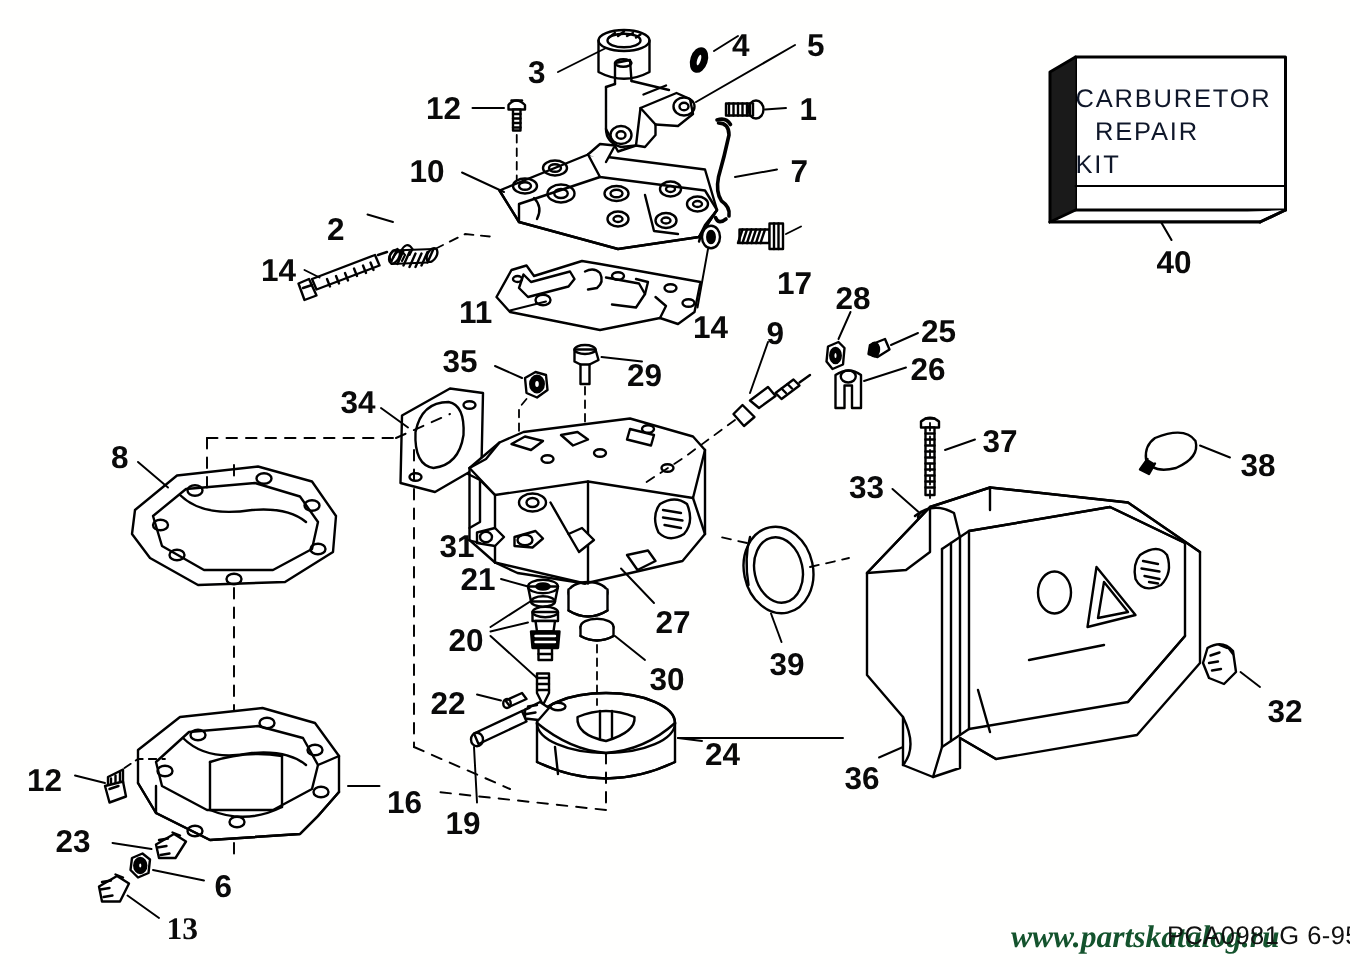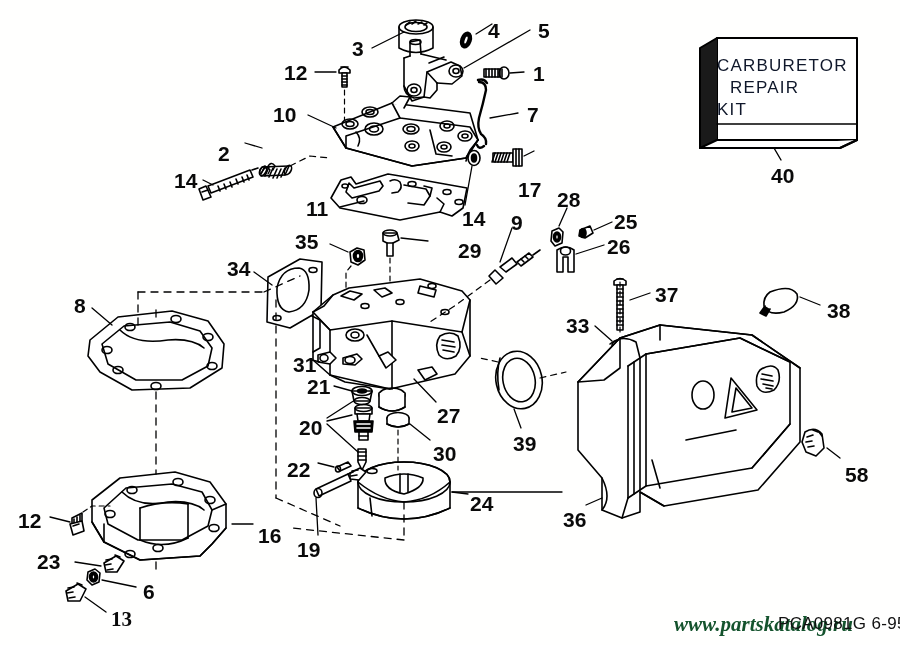--- a/index.html
+++ b/index.html
@@ -513,38 +513,38 @@
   <div class="lbl" style="left:218px;top:143px;">2</div>
   <div class="lbl" style="left:518px;top:143px;margin-top:36px;">17</div>
   <div class="lbl" style="left:174px;top:170px;">14</div>
   <div class="lbl" style="left:306px;top:198px;">11</div>
   <div class="lbl" style="left:462px;top:208px;">14</div>
   <div class="lbl" style="left:511px;top:212px;">9</div>
   <div class="lbl" style="left:557px;top:189px;">28</div>
   <div class="lbl" style="left:614px;top:211px;">25</div>
   <div class="lbl" style="left:607px;top:236px;">26</div>
   <div class="lbl" style="left:295px;top:231px;">35</div>
-  <div class="lbl" style="left:418px;top:240px;margin-left:40px;">29</div>
+  <div class="lbl" style="left:418px;top:240px;">29</div>
   <div class="lbl" style="left:227px;top:258px;">34</div>
   <div class="lbl" style="left:655px;top:284px;">37</div>
   <div class="lbl" style="left:827px;top:300px;">38</div>
   <div class="lbl" style="left:566px;top:315px;">33</div>
   <div class="lbl" style="left:74px;top:295px;">8</div>
   <div class="lbl" style="left:293px;top:354px;">31</div>
   <div class="lbl" style="left:307px;top:376px;">21</div>
   <div class="lbl" style="left:437px;top:405px;">27</div>
   <div class="lbl" style="left:299px;top:417px;">20</div>
   <div class="lbl" style="left:433px;top:443px;">30</div>
   <div class="lbl" style="left:513px;top:433px;">39</div>
   <div class="lbl" style="left:287px;top:459px;text-align:right;">22</div>
   <div class="lbl" style="left:470px;top:493px;">24</div>
   <div class="lbl" style="left:297px;top:539px;">19</div>
   <div class="lbl" style="left:258px;top:525px;">16</div>
   <div class="lbl" style="left:563px;top:509px;">36</div>
-  <div class="lbl" style="left:845px;top:464px;">58</div>
+  <div class="lbl" style="left:845px;top:464px;">32</div>
   <div class="lbl" style="left:18px;top:510px;">12</div>
   <div class="lbl" style="left:37px;top:551px;">23</div>
   <div class="lbl" style="left:143px;top:581px;">6</div>
   <div class="lbl" style="left:111px;top:609px;font-family:Liberation Serif, serif;">13</div>
   <div class="lbl" style="left:771px;top:165px;">40</div>
 
   <div id="watermark">www.partskatalog.ru</div>
   <div id="partno">PCA0981G   6-95</div>
 
 </div>

